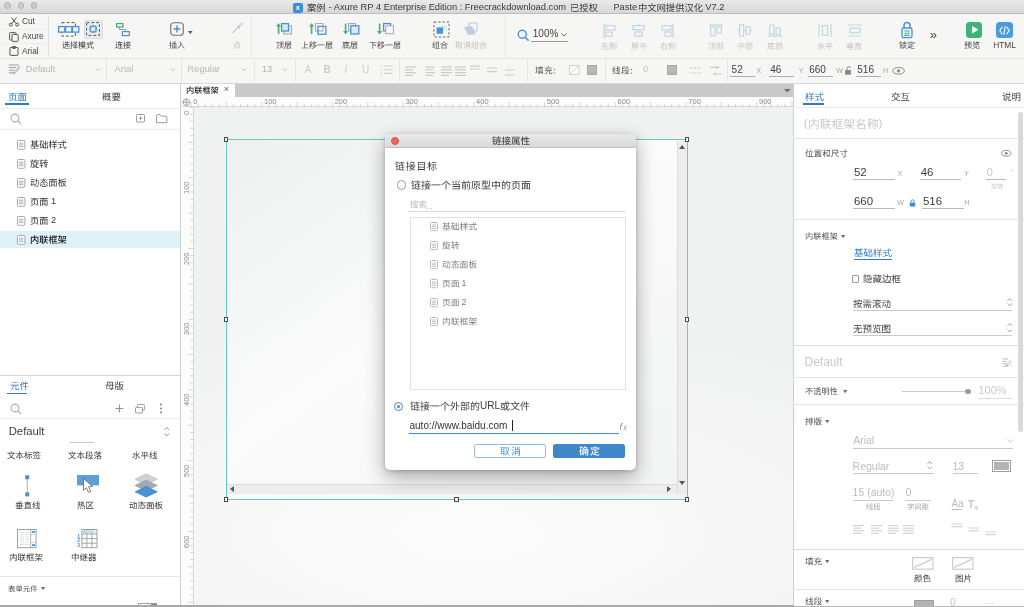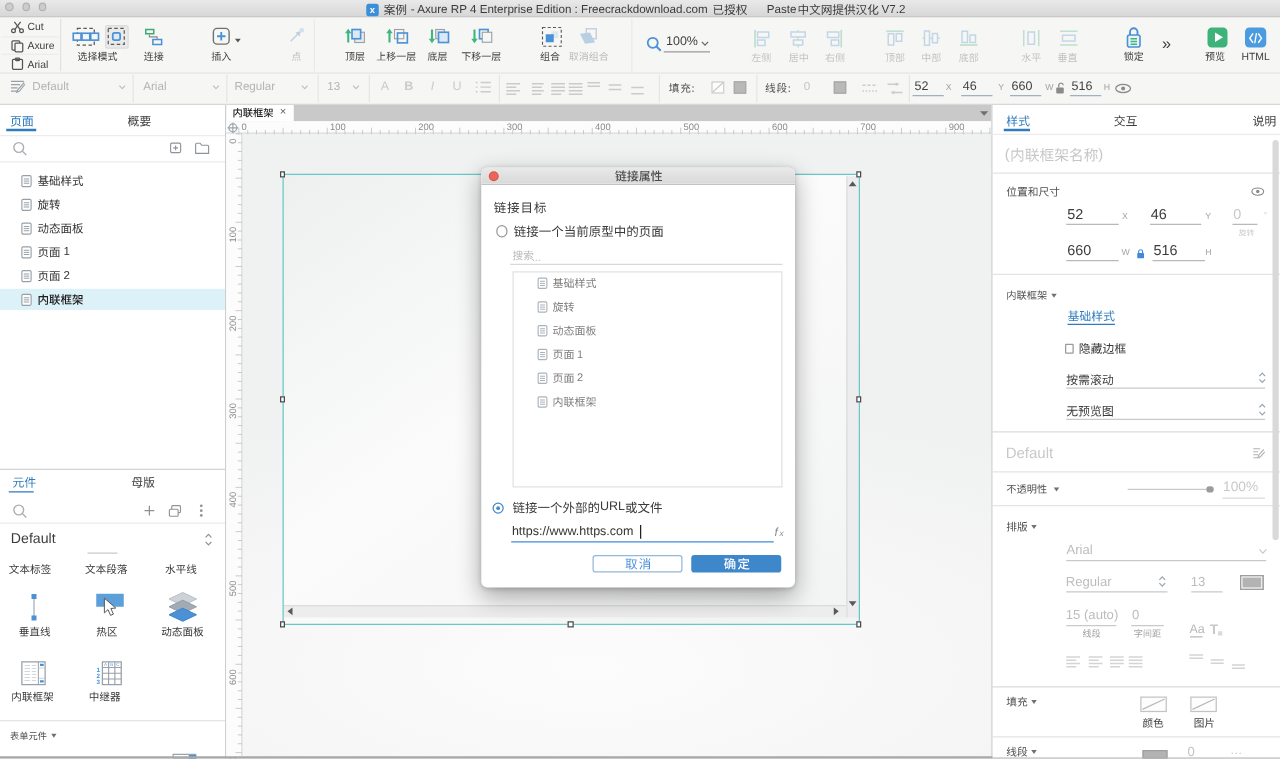--- a/index.html
+++ b/index.html
@@ -1184,21 +1184,21 @@
       </g>
     </svg>
     <div class="t" style="left:480.0px;top:401.2px;font-size:10px;line-height:10px;color:#3b3b3b">URL</div>
     <svg class="k" style="left:500.0px;top:401.2px;fill:#3b3b3b" width="30.0" height="10" viewBox="0 0 300.0 100">
       <g transform="translate(0,88) scale(1,-1)">
         <use href="#u6216" x="0"></use>
         <use href="#u6587" x="100"></use>
         <use href="#u4ef6" x="200"></use>
       </g>
     </svg>
-    <div class="t" style="left:409.5px;top:420.7px;font-size:10px;line-height:10px;color:#333">https://www.https.com</div>
+    <div class="t" style="left:409.5px;top:420.7px;font-size:10px;line-height:10px;color:#333">auto://www.baidu.com</div>
     <div class="a" style="left:511.8px;top:419.8px;width:1.0px;height:11.6px;background:#222"></div>
     <div class="t" style="left:619.5px;top:421.9px;font-size:9.5px;line-height:9.5px;color:#8a8a8a;font-style:italic">f</div>
     <div class="t" style="left:623.5px;top:425.4px;font-size:6.5px;line-height:6.5px;color:#8a8a8a;font-style:italic">x</div>
     <div class="a" style="left:409.0px;top:433.1px;width:209.6px;height:1.2px;background:#3f8ed8"></div>
     <div class="a" style="left:474.0px;top:443.8px;width:72.3px;height:14.1px;background:#fff;border:0.9px solid #94b8d8;border-radius:2.5px"></div>
     <svg class="k" style="left:499.7px;top:445.9px;fill:#4a90d9" width="21.0" height="10" viewBox="0 0 210.0 100">
       <g transform="translate(0,88) scale(1,-1)">
         <use href="#u53d6" x="0"></use>
         <use href="#u6d88" x="110"></use>
       </g>

